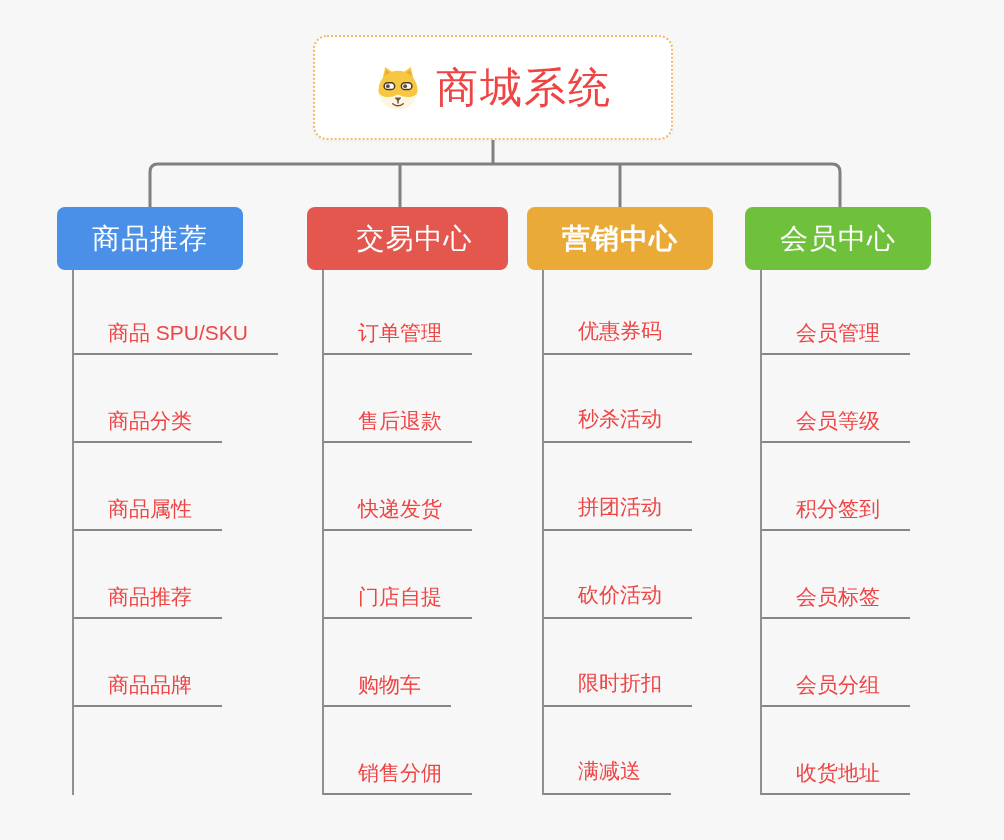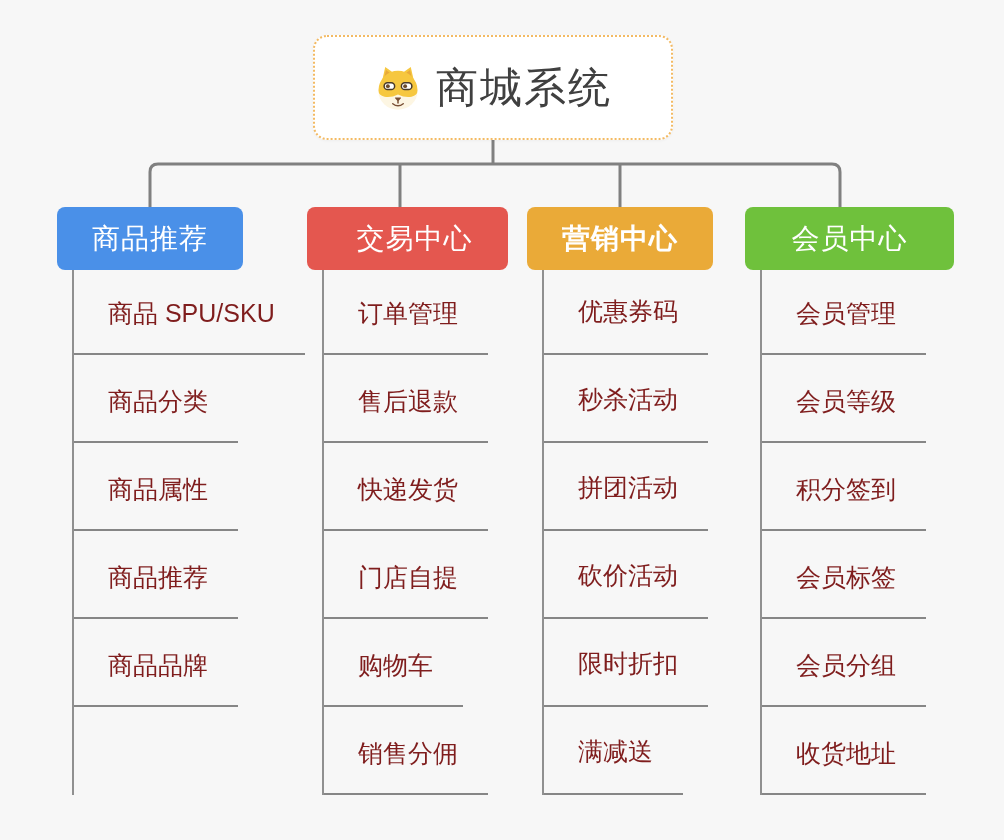--- a/index.html
+++ b/index.html
@@ -31,38 +31,38 @@
   
   .branch-box{
     position:absolute;top:207px;height:63px;
     border-radius:8px;color:#FFFFFF;font-size:28px;letter-spacing:1px;
     display:flex;align-items:center;justify-content:center;
     z-index:2;white-space:nowrap;
   }
   .bb0{left:57px;width:186px;}
   .bb1{left:307px;width:187px;}
   .bb2{left:527px;width:186px;font-weight:bold;}
-  .bb3{left:745px;width:209px;}
+  .bb3{left:745px;width:186px;}
 
   
   .subtree{
     position:absolute;top:267px;height:528px;
     border-left:2px solid #909090;
     z-index:1;
   }
   .st0{left:72px;}
   .st1{left:322px;}
   .st2{left:542px;font-family:Liberation Mono, monospace;}
   .st3{left:760px;}
   .sub-item{height:88px;display:flex;align-items:flex-end;}
   .sub-item span{
     display:inline-block;white-space:nowrap;
-    padding:0 30px 26px 34px;
+    padding:0 30px 9px 34px;
     border-bottom:2px solid #868686;
-    font-size:25px;color:#7f1d1d;line-height:1.1;
+    font-size:21px;color:#ef4444;line-height:1.1;
   }
 </style>
 </head>
 <body>
 
 <div class="canvas">
 
   <svg class="connectors" width="1004" height="230">
     <path class="conn" d="M493,140 V164" style="stroke: rgb(128, 128, 128);"></path>
     <path class="conn" d="M150,208 V172 Q150,164 158,164 H832 Q840,164 840,172 V208" style="stroke: rgb(128, 128, 128);"></path>
@@ -78,21 +78,21 @@
       <polygon points="51,21 48,8 40,14" fill="#E8A93A"></polygon>
       <ellipse cx="32" cy="36" rx="26" ry="25" fill="#FDF6E3"></ellipse>
       <path d="M6,35 A26,26 0 0 1 58,35 Q58,42 50,43.5 Q41,45 32,40.5 Q23,45 14,43.5 Q6,42 6,35 Z" fill="#F6C73F"></path>
       <rect x="13.5" y="25" width="14" height="9" rx="4.5" fill="#FFFFFF" stroke="#4A3A28" stroke-width="2"></rect>
       <rect x="36.5" y="25" width="14" height="9" rx="4.5" fill="#FFFFFF" stroke="#4A3A28" stroke-width="2"></rect>
       <circle cx="18.5" cy="29.5" r="2.6" fill="#6B4A2A"></circle>
       <circle cx="41.5" cy="29.5" r="2.6" fill="#6B4A2A"></circle>
       <path d="M28.5,44.5 h7 q1,0 0.4,1 l-3,3.4 q-0.9,1 -1.8,0 l-3,-3.4 q-0.6,-1 0.4,-1 Z" fill="#7A5036"></path>
       <path d="M32,49 v3 M25,53 q7,5.5 14,0" stroke="#7A5036" stroke-width="2" stroke-linecap="round" fill="none"></path>
     </svg>
-    <span class="root-title" style="color: #404040;">商城系统</span>
+    <span class="root-title" style="color: #ef4444;">商城系统</span>
   </div>
 
   <div>
     <div class="branch-box bb0" style="background: rgb(74, 144, 232);">商品推荐</div>
     <div class="subtree st0">
       <div class="sub-item">
           <span>商品 SPU/SKU</span>
         </div>
       <div class="sub-item">
           <span>商品分类</span>

